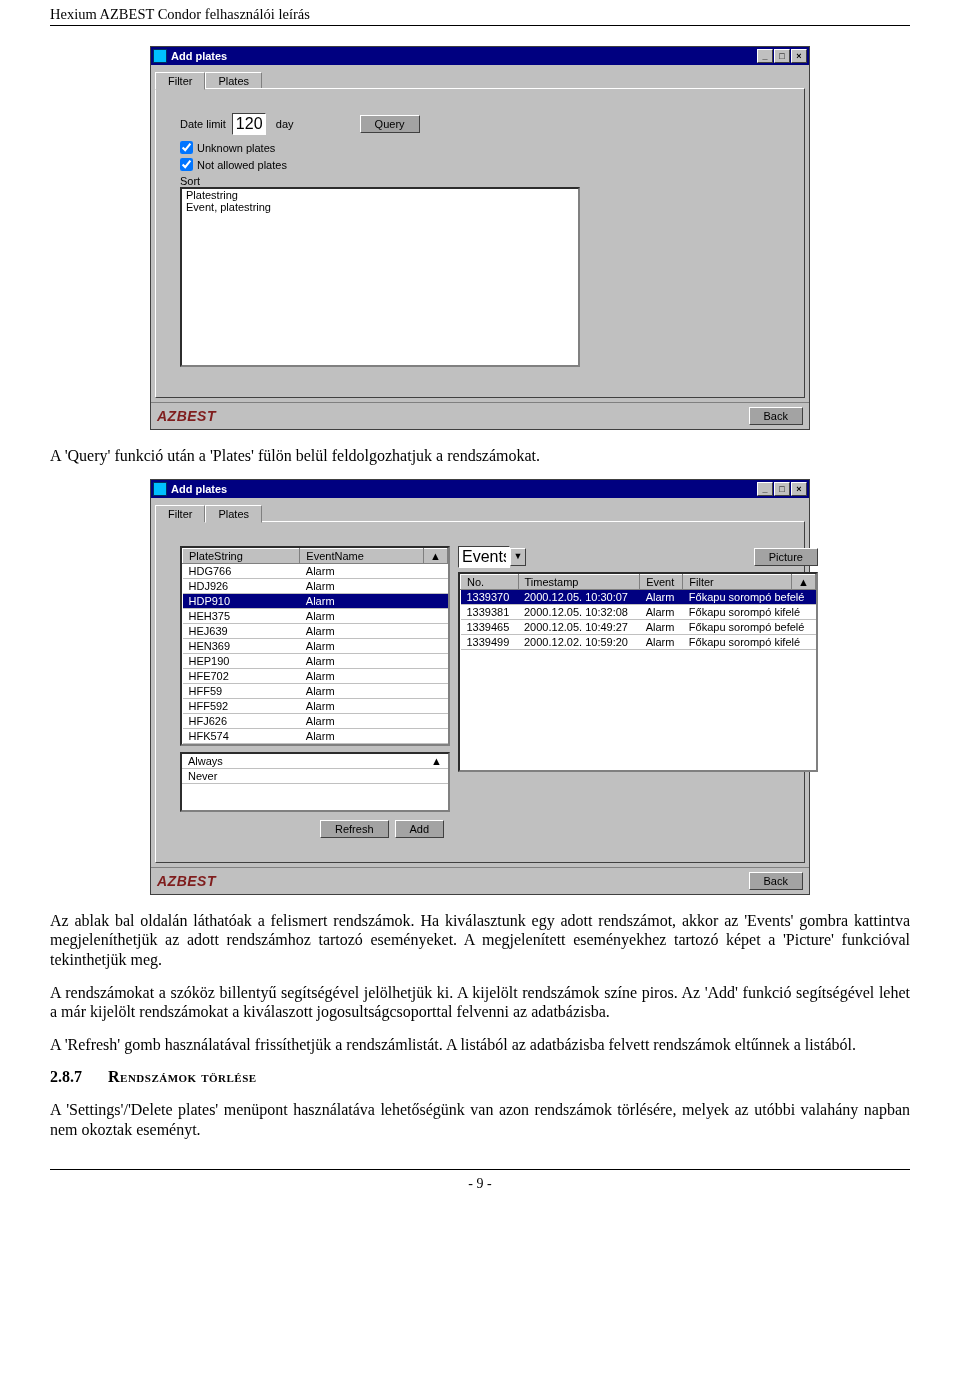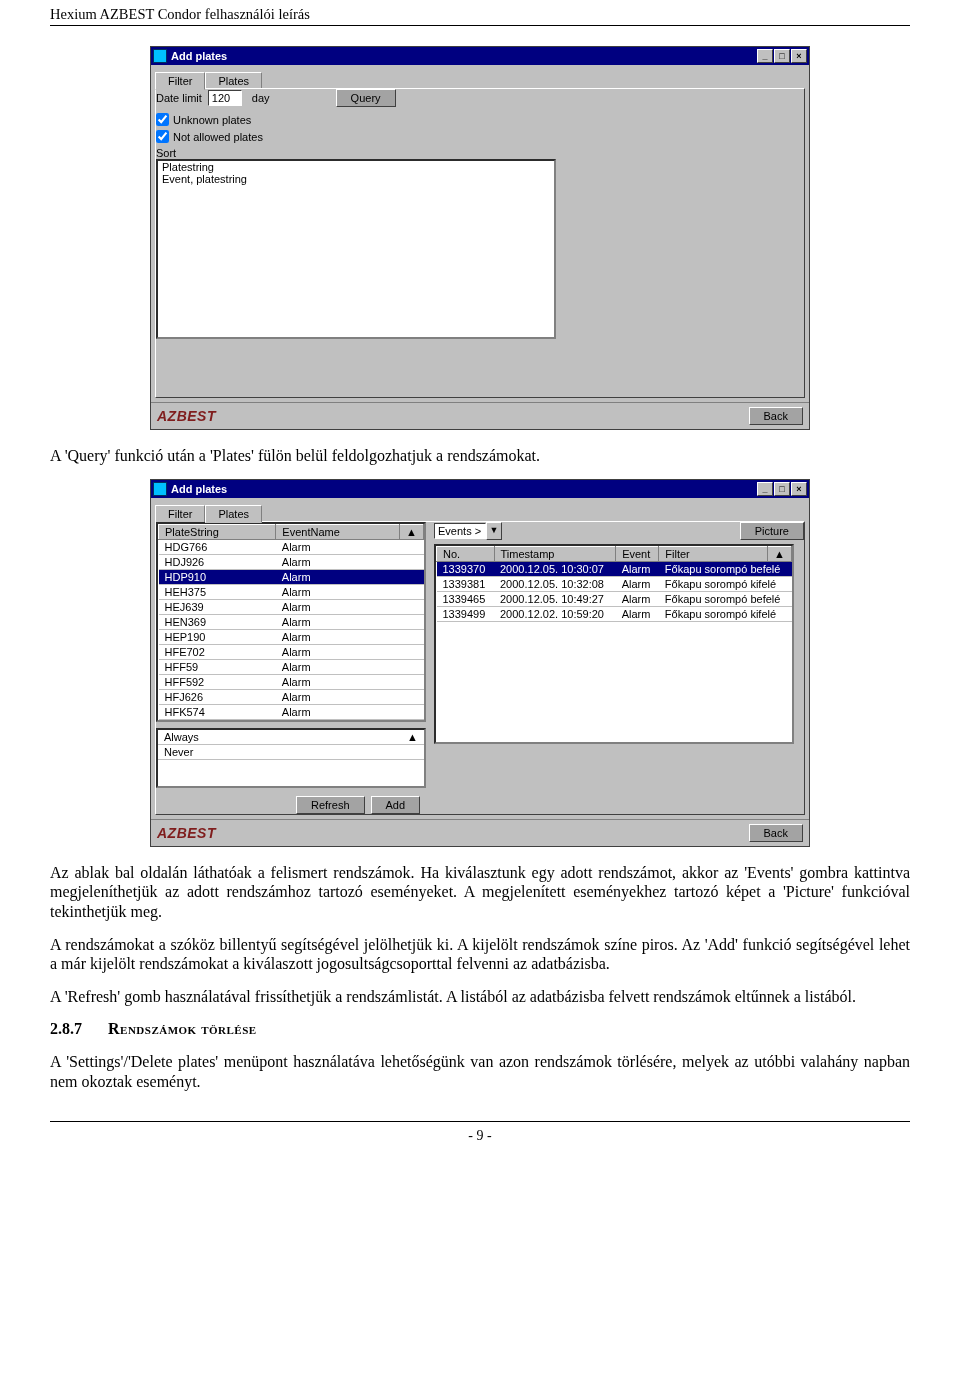--- a/index.html
+++ b/index.html
@@ -67,34 +67,34 @@
     font-size: 11px;
   }
   .tab.active {
     border-bottom: 1px solid #c0c0c0;
     z-index: 2;
     top: 1px;
   }
   .tab-panel {
     border: 1px solid #fff;
     border-right-color:#404040; border-bottom-color:#404040;
-    padding: 0;
+    padding: 24px;
     margin-top: -1px;
   }
 
   .form-row { display: flex; align-items: center; margin-bottom: 6px; }
   .lbl { margin-right: 6px; }
   .inset-field {
     background: #fff;
     border: 1px solid #808080;
     border-top-color:#404040; border-left-color:#404040;
     border-right-color:#fff; border-bottom-color:#fff;
     color: #000;
     padding: 1px 3px;
-    font-size: 11px;
+    font-size: 16px;
     font-family: inherit;
   }
   .raised-btn {
     background: #a3a3a3;
     border: 1px solid #fff;
     border-right-color:#404040; border-bottom-color:#404040;
     padding: 2px 14px;
     font-size: 11px;
     font-family: inherit;
   }

